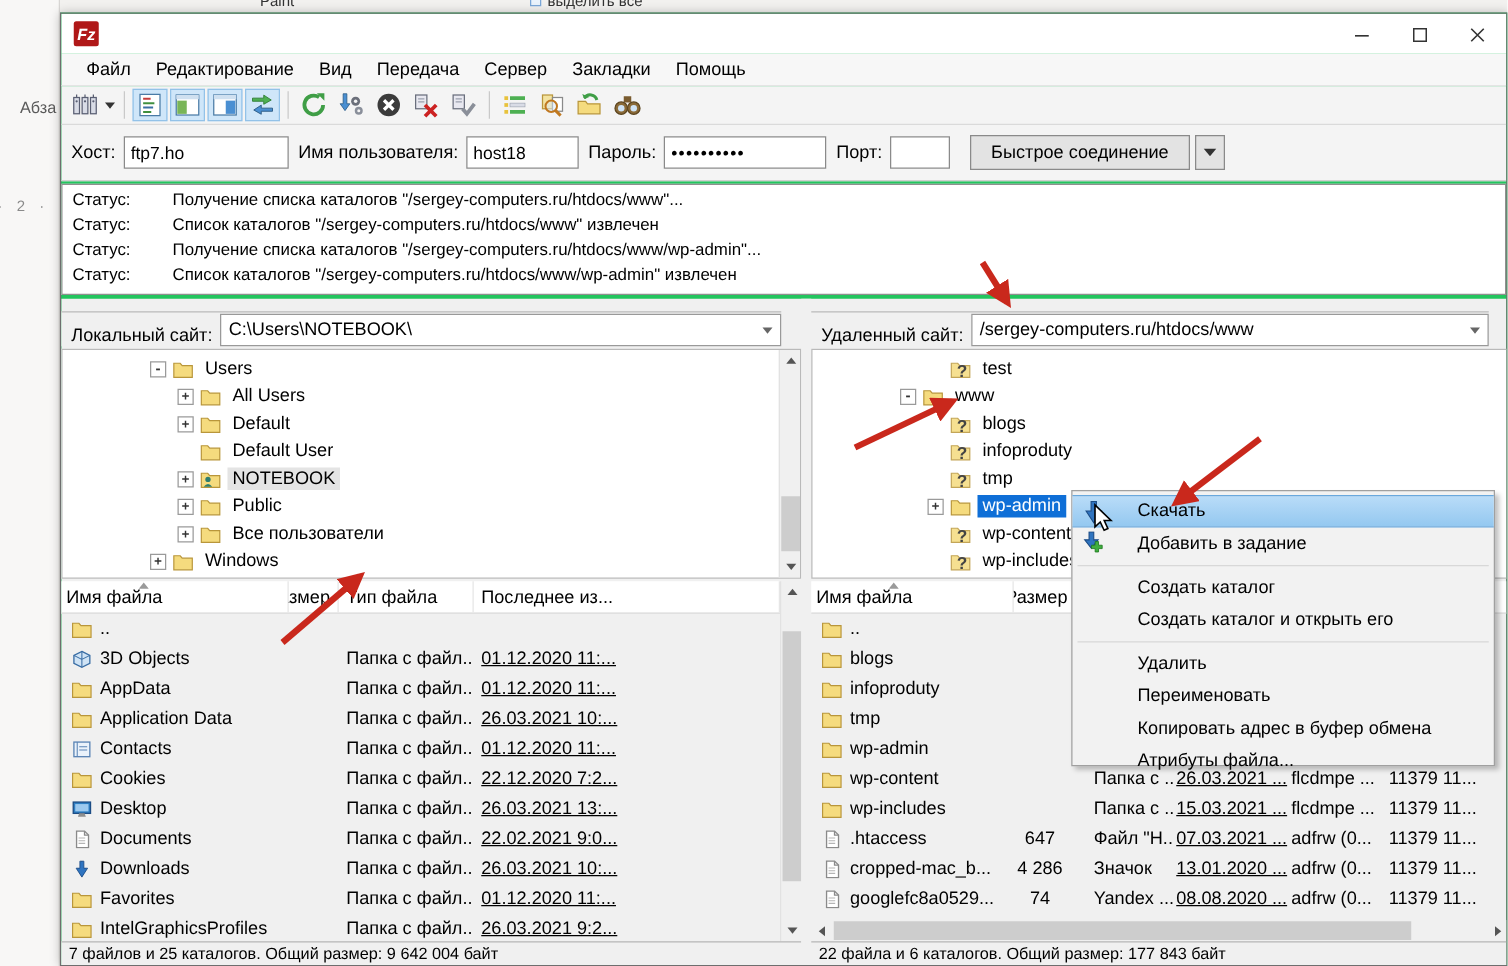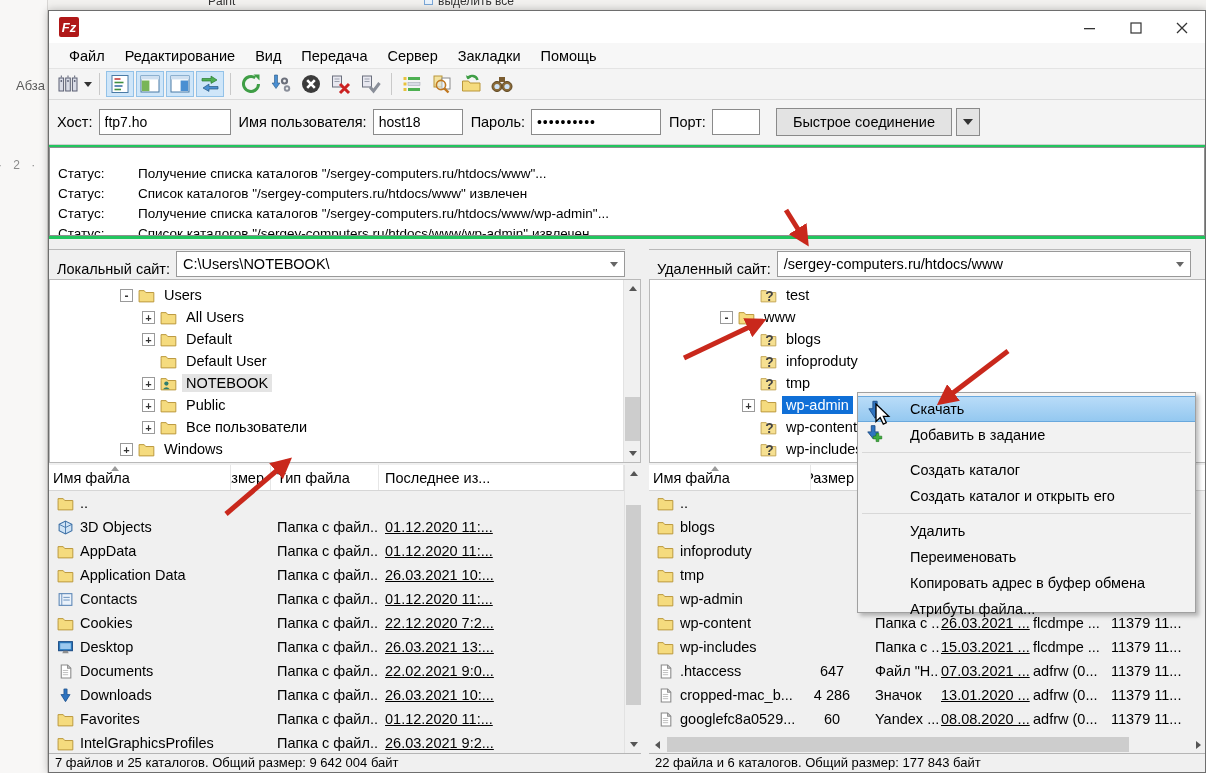--- a/index.html
+++ b/index.html
@@ -48,21 +48,21 @@
   .qc-user { width:90px;  margin-left:6px; }
   .qc-pass { width:130px; margin-left:6px; letter-spacing:1px; font-weight:bold; }
   .qc-port { width:48px;  margin-left:6px; }
   .qc-btn { margin-left:16px; height:28px; padding:0 16px; background:#e3e3e3; border:1px solid #8a8a8a;
             display:flex; align-items:center; font-size:14.5px; }
   .qc-dd { margin-left:4px; width:24px; height:28px; background:#e3e3e3; border:1px solid #8a8a8a;
            display:flex; align-items:center; justify-content:center; }
   .caret-down { width:0; height:0; border-left:5px solid transparent; border-right:5px solid transparent; border-top:6px solid #333; }
 
   .log { position:absolute; left:0px; top:136px; right:0px; height:89px; background:#fff; border:1px solid #8f8f8f;
-         padding-top:16px; overflow:hidden; }
+         padding-top:2px; overflow:hidden; }
   .log-line { display:flex; height:20px; line-height:20px; font-size:13.5px; }
   .log-label { width:88px; padding-left:8px; flex:none; }
 
   
   .main { position:absolute; left:0; top:228px; right:0; bottom:0; background:#f0f0f0; }
   .pane { position:absolute; top:0; bottom:0; }
   .pane-local  { left:0; width:592px; }
   .pane-remote { left:600px; width:558px; }
   .vsplit { position:absolute; left:592px; width:8px; top:0; bottom:0; background:#f0f0f0; }
 
@@ -809,21 +809,21 @@
           </div>
         <div class="lrow">
             <span class="cell cname">
               <span class="icon"><svg width="100%" height="100%" viewBox="0 0 16 14">
                   <path d="M4 0.8 h6 l3 3 V13.2 H4 Z" fill="#fff" stroke="#8a8a8a"></path>
                   <path d="M10 0.8 v3 h3" fill="none" stroke="#8a8a8a"></path>
                   <path d="M5.5 6 h5 M5.5 8 h5 M5.5 10 h5" stroke="#b5b5b5" stroke-width="0.8"></path>
                 </svg></span>
               <span>googlefc8a0529...</span>
             </span>
-            <span class="cell csize">60</span>
+            <span class="cell csize">74</span>
             <span class="cell ctype">Yandex ...</span>
             <span class="cell cdate">08.08.2020 ...</span>
             <span class="cell cperm">adfrw (0...</span>
             <span class="cell cown">11379 11...</span>
           </div>
       </div>
 
       <div class="hsb" style="bottom:19px;">
         <div class="sb-btn" style="top:0; left:0;">
             <span class="tri-left"></span>

